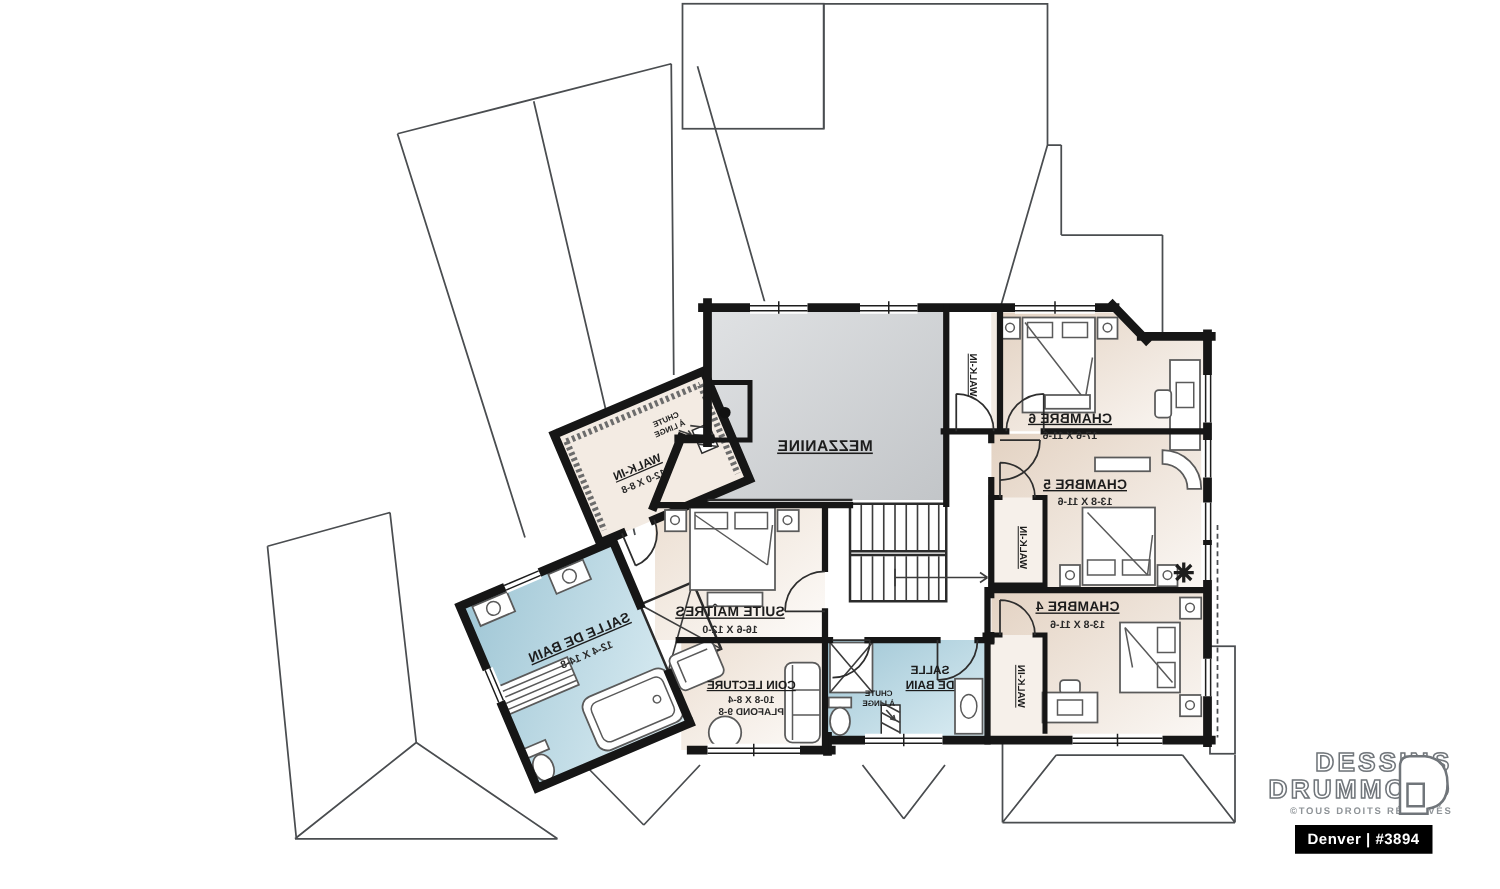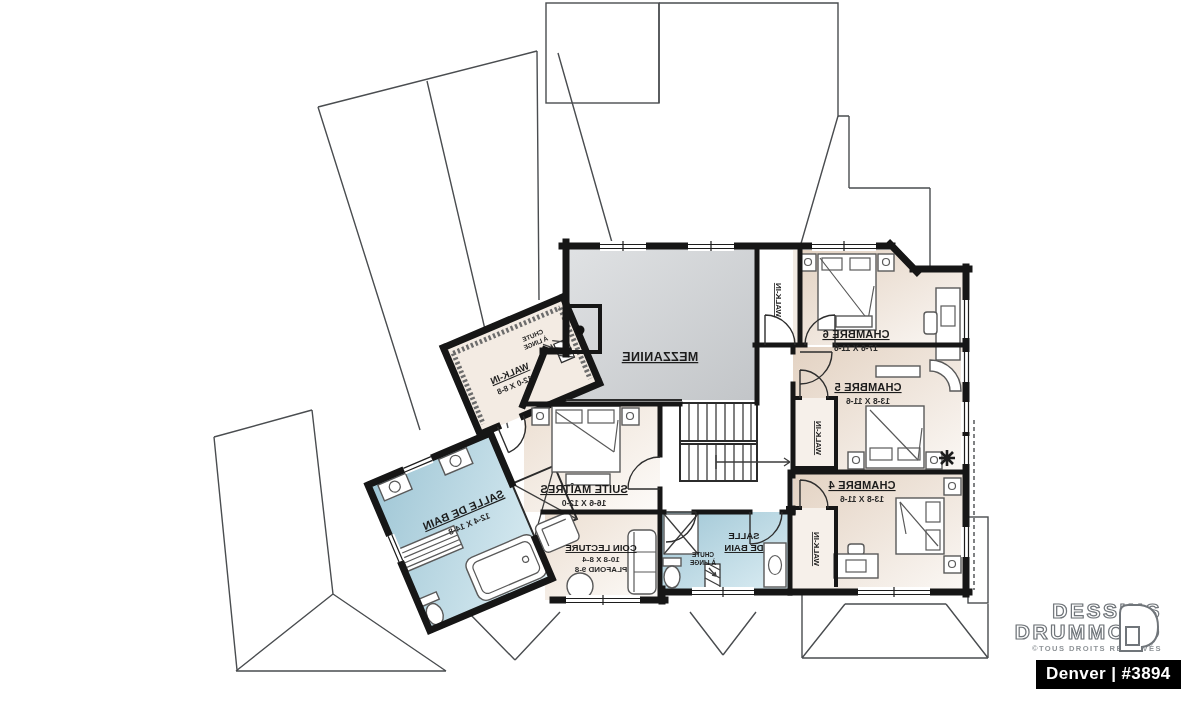--- a/index.html
+++ b/index.html
@@ -29,21 +29,21 @@
   .dim{font:600 8.5px "Liberation Sans",sans-serif;fill:#2a2a2a}
   .dim8{font:600 8px "Liberation Sans",sans-serif;fill:#2a2a2a}
   .tiny{font:700 6.4px "Liberation Sans",sans-serif}
   
   .brand{position:absolute;left:940px;top:600px;width:222px;text-align:right;line-height:1;}
   .brand .nm{font-weight:700;font-size:21px;letter-spacing:2.5px;color:#ffffff;
              -webkit-text-stroke:1.2px #70757a;text-shadow:0 0 1px #8a8f94;}
   .brand .rights{margin-top:3px;font-size:7.6px;letter-spacing:1.4px;color:#8f9498;font-weight:700;}
   .logoD{position:absolute;left:1114px;top:601px;}
   .modelbar{position:absolute;left:1036px;top:660px;background:#000;color:#fff;
-            font-weight:700;font-size:17px;padding:4px 10px 5px 10px;letter-spacing:.4px;}
+            font-weight:700;font-size:12px;padding:4px 10px 5px 10px;letter-spacing:.4px;}
 </style>
 </head>
 <body>
 
 <div id="stage">
 <svg width="1200" height="711" viewBox="0 0 1200 711">
   <defs>
     <linearGradient id="gBeige" x1="0" y1="0" x2="1" y2="1">
       <stop offset="0" stop-color="#e3d2c2"></stop>
           <stop offset="1" stop-color="#fbf8f5"></stop>

